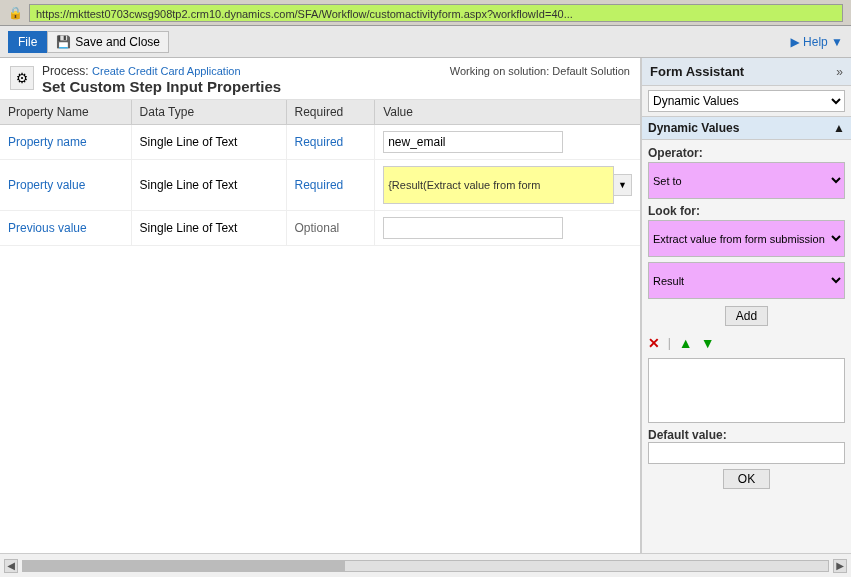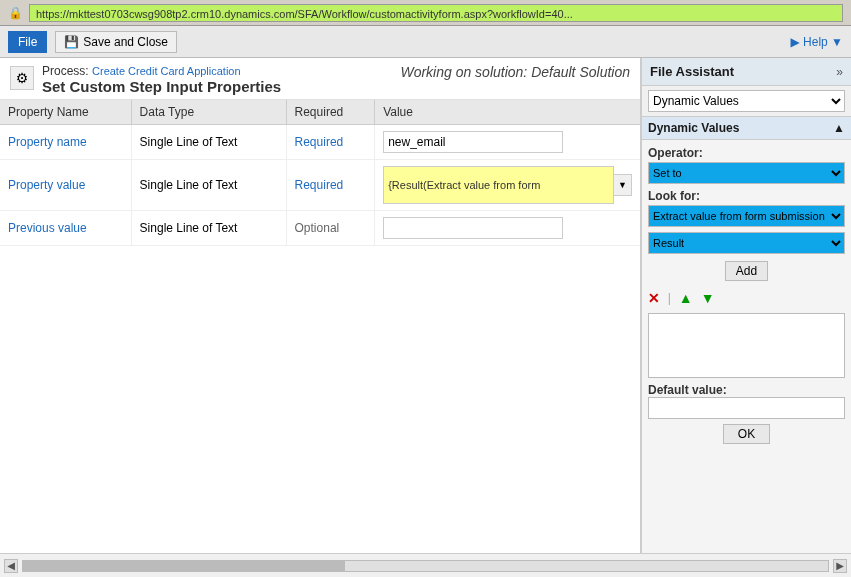--- a/index.html
+++ b/index.html
@@ -26,21 +26,20 @@
       line-height: 16px;
     }
 
     
     .app-toolbar {
       background: #e8e8e8;
       border-bottom: 1px solid #bbb;
       padding: 4px 8px;
       display: flex;
       align-items: center;
-      gap: 8px;
       height: 32px;
     }
     .file-btn {
       background: #1f6bbf;
       color: white;
       border: none;
       padding: 2px 10px;
       font-size: 12px;
       cursor: pointer;
       height: 22px;
@@ -214,24 +213,24 @@
       padding: 6px;
       display: flex;
       flex-direction: column;
       gap: 5px;
       flex: 1;
     }
 
     .fa-label { font-size: 12px; font-weight: bold; color: #333; margin-bottom: 2px; }
     .fa-select-full {
       width: 100%;
-      height: 22px;
+      height: 37px;
       font-size: 11px;
       border: 1px solid #bbb;
-      background: #0ea5e9;
+      background: #f0abfc;
     }
 
     .fa-add-btn {
       background: #e8e8e8;
       border: 1px solid #bbb;
       padding: 2px 10px;
       font-size: 12px;
       cursor: pointer;
       align-self: center;
       margin: 2px 0;
@@ -361,21 +360,21 @@
         <div class="gear-icon-box">⚙</div>
         <div class="process-text">
           <span>
             <span style="color:#333;">Process:</span>
             <a href="#" style="color:#1f6bbf;font-size:11px;text-decoration:none;">Create Credit Card Application</a>
           </span>
           <span class="process-title">Set Custom Step Input Properties</span>
         </div>
       </div>
       <div class="process-right">
-        <span style="font-size:14px;color:#444;font-style:italic;">Working on solution: Default Solution</span>
+        <span style="font-size:11px;color:#444;">Working on solution: Default Solution</span>
       </div>
     </div>
 
     <div class="prop-table">
       <table>
         <thead>
           <tr>
             <th>Property Name</th>
             <th>Data Type</th>
             <th>Required</th>
@@ -412,21 +411,21 @@
             <td><input class="value-input" type="text" style=""></td>
           </tr>
         </tbody>
       </table>
     </div>
   </div>
 
   <div class="right-panel">
 
     <div class="fa-header">
-      <span class="fa-title">File Assistant</span>
+      <span class="fa-title">Form Assistant</span>
       <span class="fa-expand">»</span>
     </div>
 
     <div class="fa-dropdown-row">
       <select class="fa-select">
         <option>Dynamic Values</option>
       </select>
     </div>
 
     <div class="fa-section">

